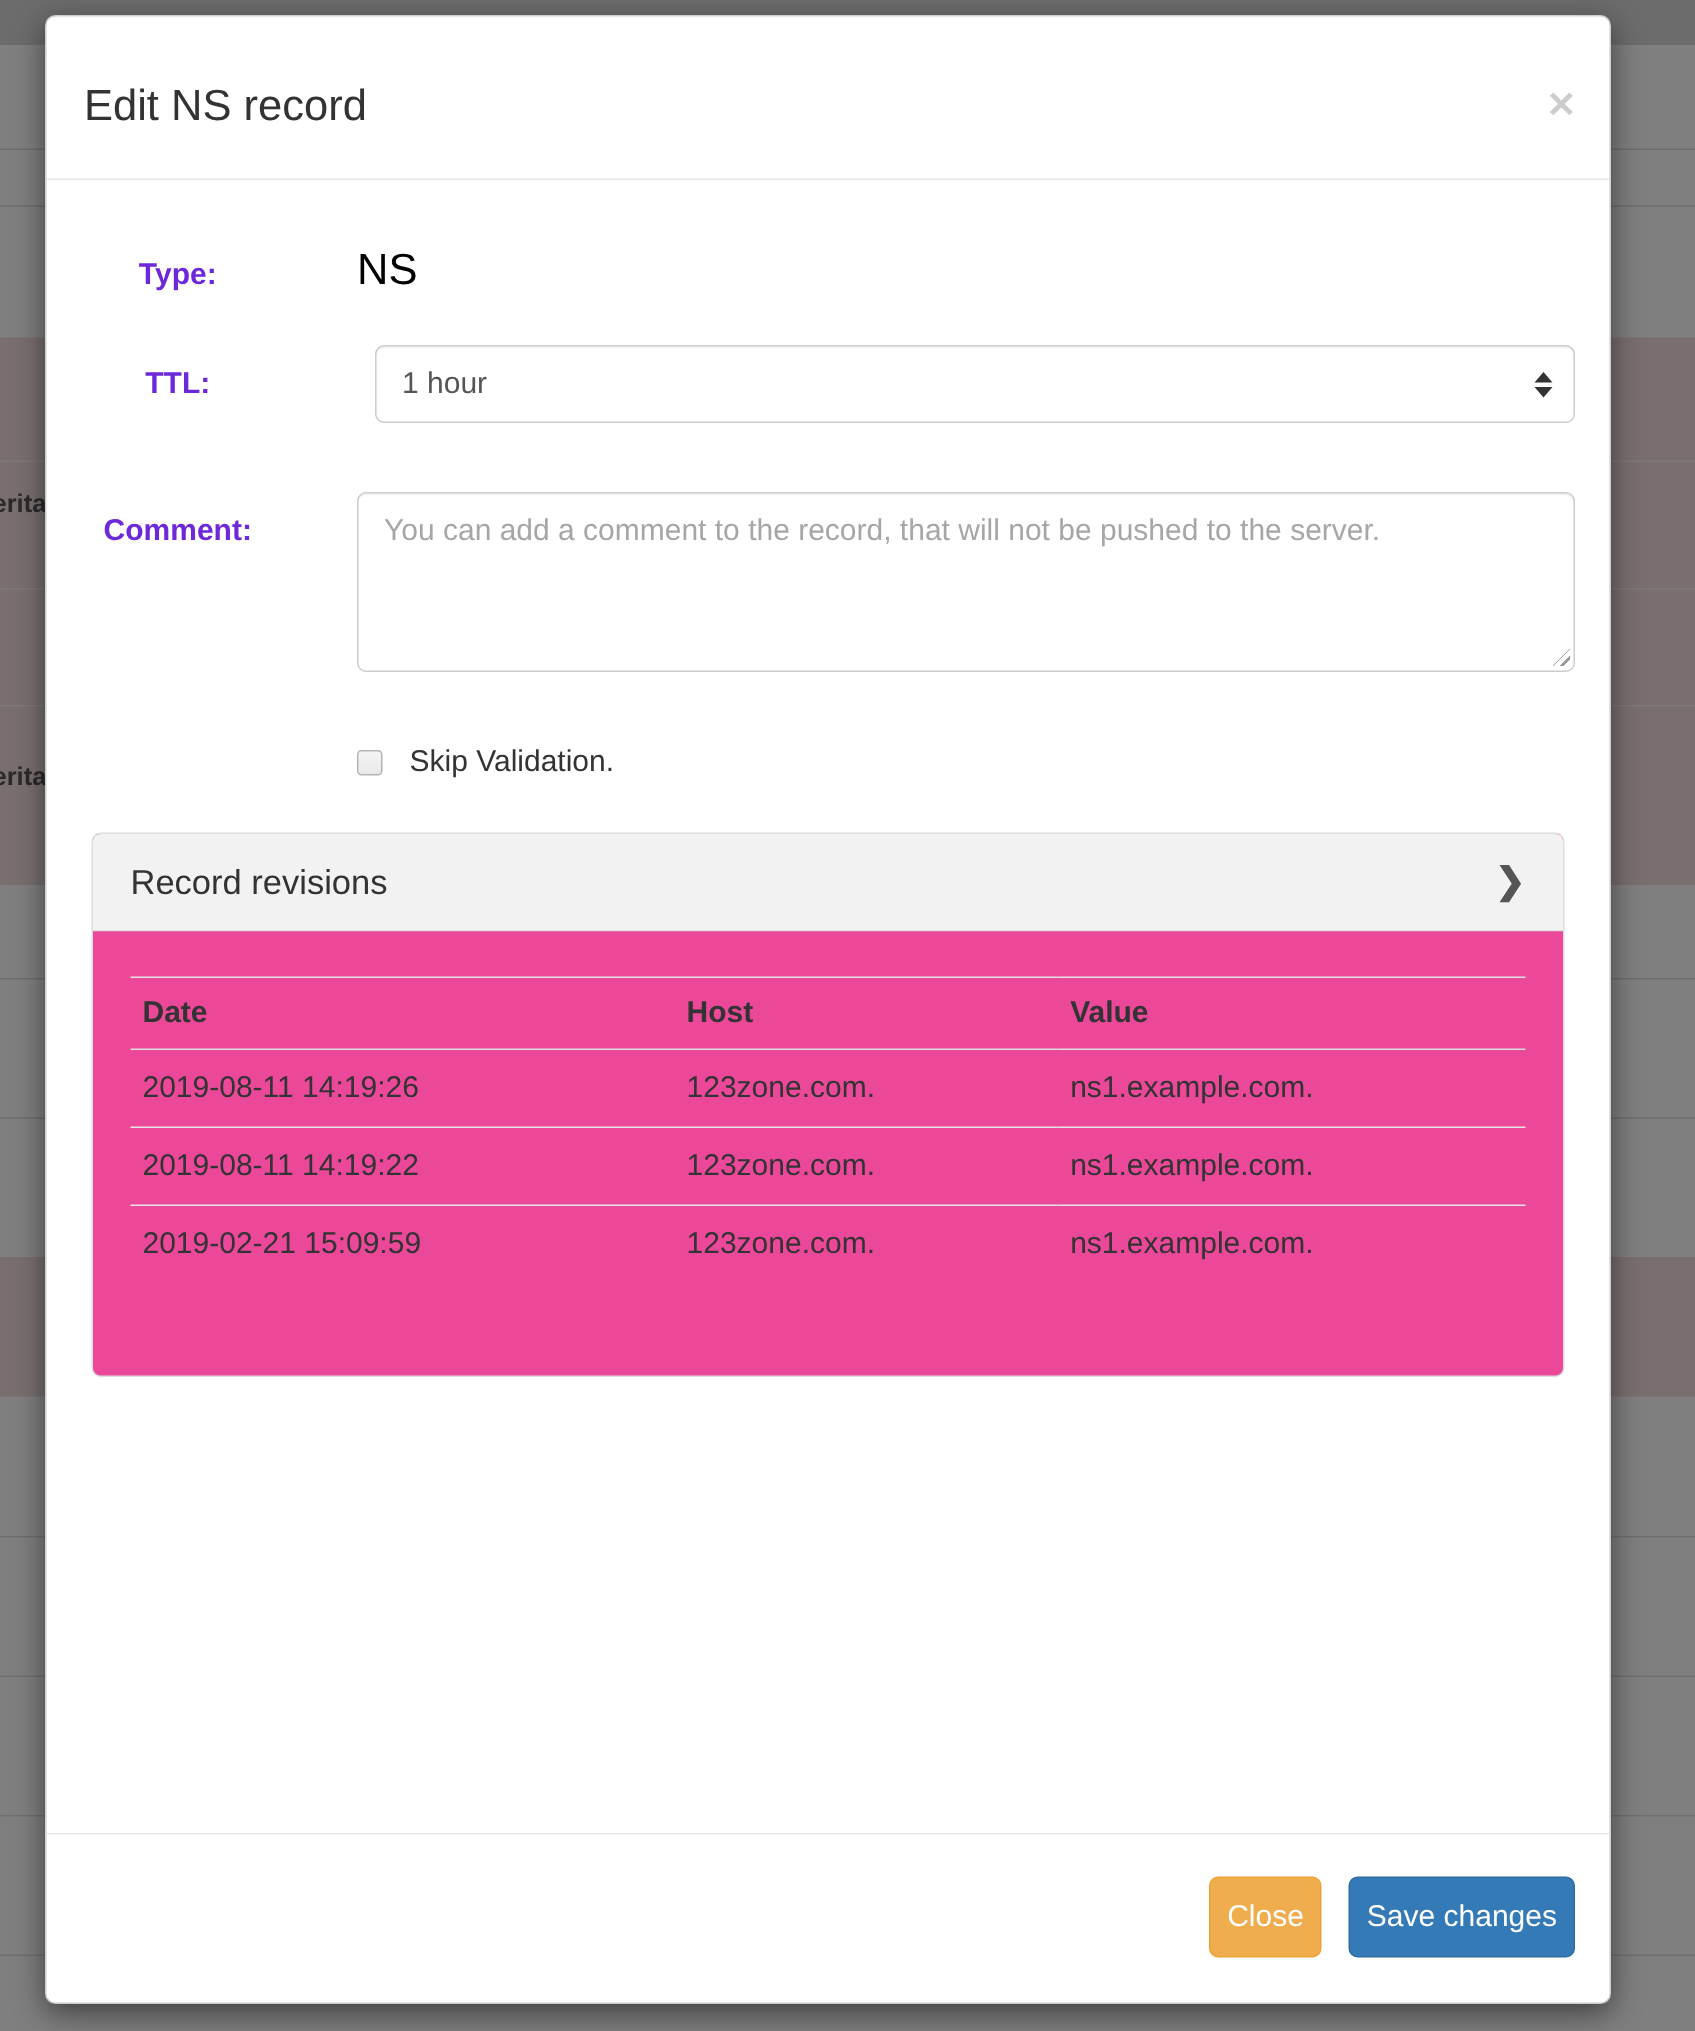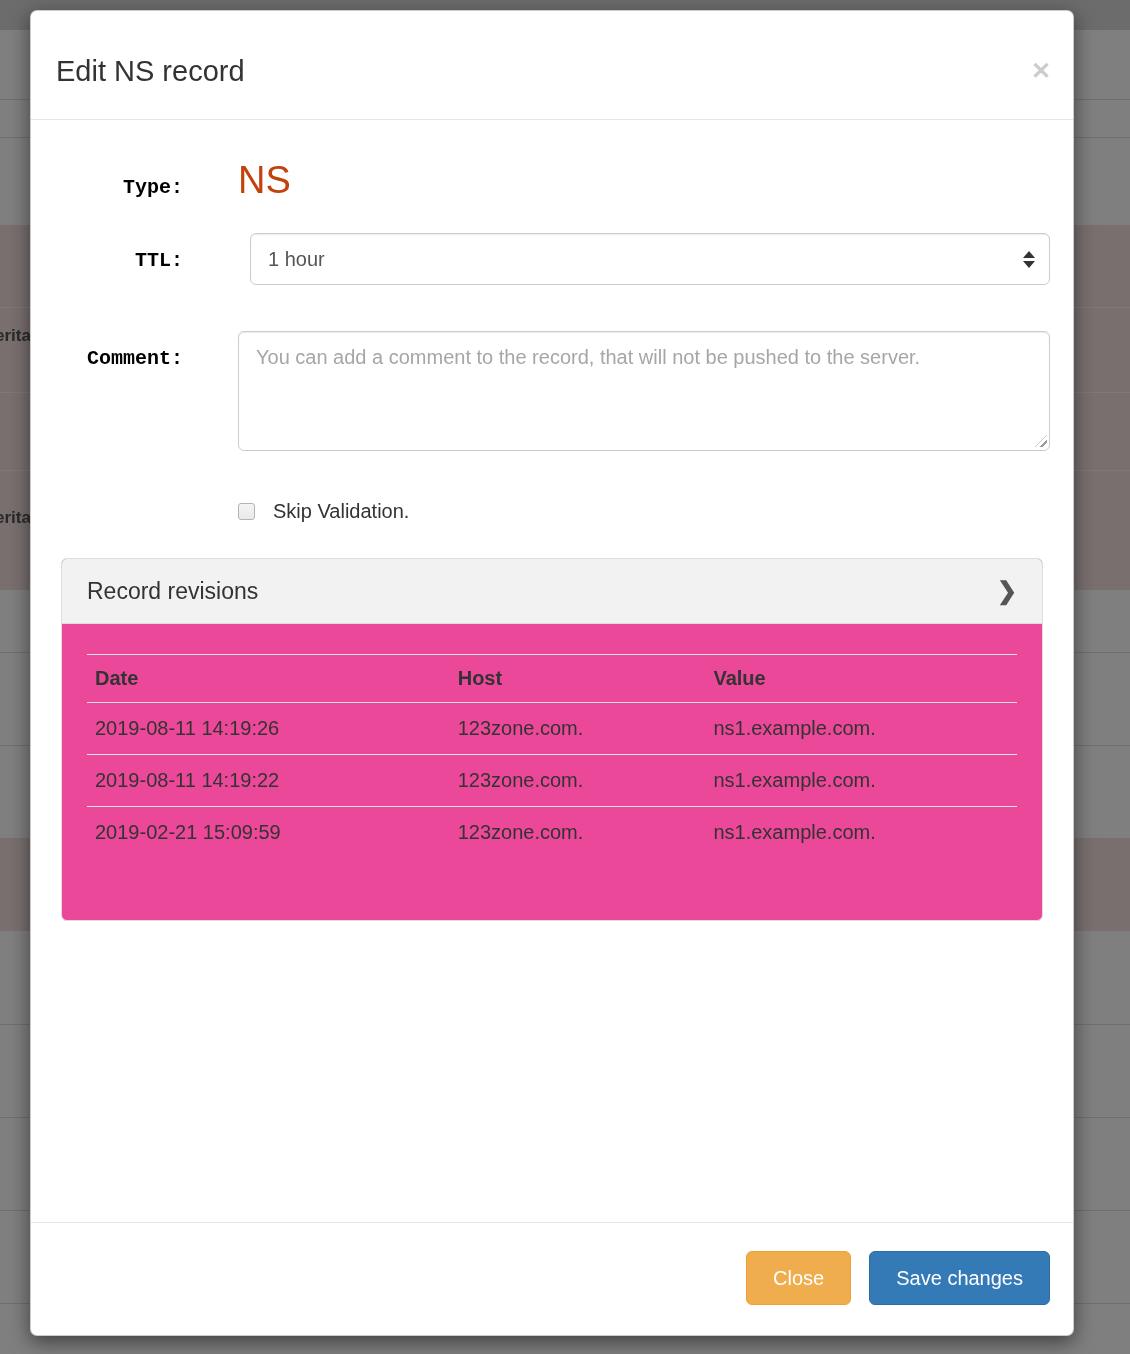--- a/index.html
+++ b/index.html
@@ -35,33 +35,33 @@
   .modal-title { font-size: 29px; line-height: 30px; font-weight: 500; color: #333; }
   .close-btn {
     position: absolute; top: 50px; right: 22px; border: none; background: transparent;
     font-size: 24px; font-weight: bold; color: #ccc; line-height: 20px; cursor: pointer;
     font-family: "Liberation Sans", sans-serif;
   }
   .modal-body { flex: 0 0 auto; padding: 0 23px 0 23px; }
 
   .form-group { display: flex; align-items: baseline; }
   .form-group .ctl-label {
-    flex: 0 0 129px; text-align: right; font-size: 20px; font-weight: bold; color: #000000;
-    margin-right: 55px; white-space: nowrap; font-family: Liberation Mono, monospace;
+    flex: 0 0 129px; text-align: center; font-size: 20px; font-weight: bold; color: #6d28d9;
+    margin-right: 55px; white-space: nowrap;
   }
   .form-group .ctl { flex: 1 1 auto; min-width: 0; }
 
   .g-type  { margin-top: 44px; }
   .g-host  { margin-top: 55px; }
   .g-value { margin-top: 36px; }
   .g-ttl   { margin-top: 34px; gap: 12px; }
   .g-comment { margin-top: 46px; }
   .g-check { margin-top: 48px; }
 
-  .static-value { font-size: 38px; line-height: 32px; color: #c2410c; }
+  .static-value { font-size: 29px; line-height: 32px; color: #000000; }
 
   .text-input, .select-box, .textarea-wrap textarea {
     width: 100%; border: 1px solid #ccc; border-radius: 6px; background: #fff;
     font-family: "Liberation Sans", sans-serif; font-size: 20px; color: #555;
     box-shadow: inset 0 1px 1px rgba(0,0,0,0.075);
   }
   .text-input { height: 52px; padding: 6px 17px; }
   .select-box {
     height: 52px; padding: 6px 12px 6px 17px; display: flex; align-items: center;
     justify-content: space-between; cursor: pointer;
@@ -112,21 +112,21 @@
   .rev-table td { font-size: 20px; color: #333; padding: 14px 8px; }
   .rev-table tbody tr + tr td { border-top: 1px solid #e5e5e5; }
 
   
   .modal-footer {
     margin-top: auto; border-top: 1px solid #e5e5e5; padding: 28px 23px 30px 23px;
     display: flex; justify-content: flex-end; align-items: center; gap: 18px;
   }
   .btn {
     font-family: "Liberation Sans", sans-serif; font-size: 20px; color: #fff;
-    padding: 13px 26px; border-radius: 6px; cursor: pointer; line-height: 26px;
+    padding: 13px 11px; border-radius: 6px; cursor: pointer; line-height: 26px;
   }
   .btn-warning { background: #f0ad4e; border: 1px solid #eea236; }
   .btn-primary { background: #337ab7; border: 1px solid #2e6da4; }
 </style>
 </head>
 <body>
 
 <div class="stage">
 
   <div class="bg-page">

